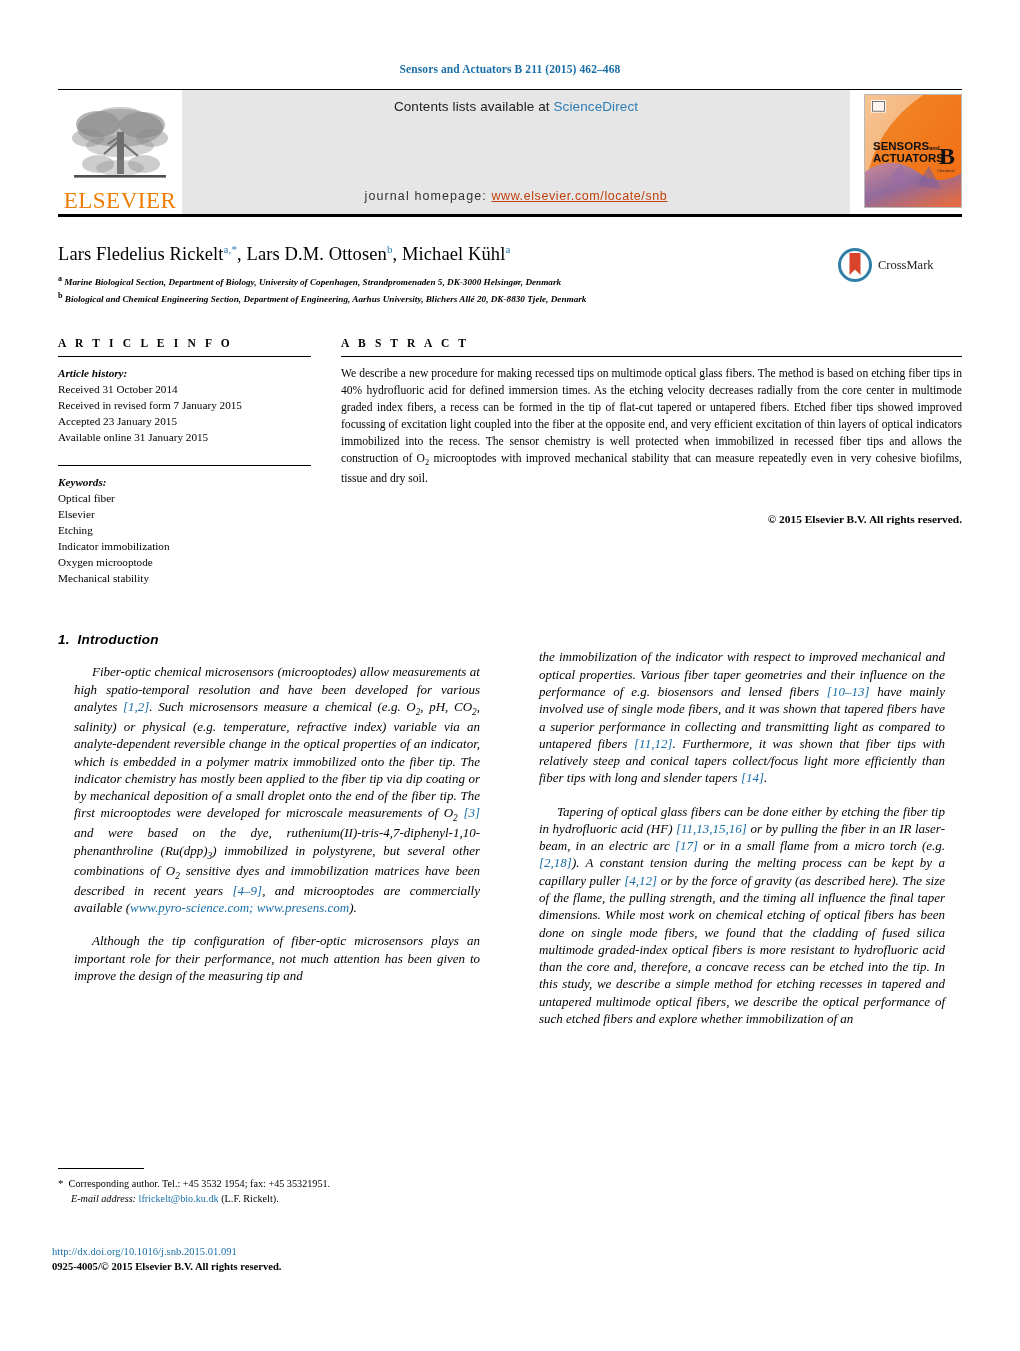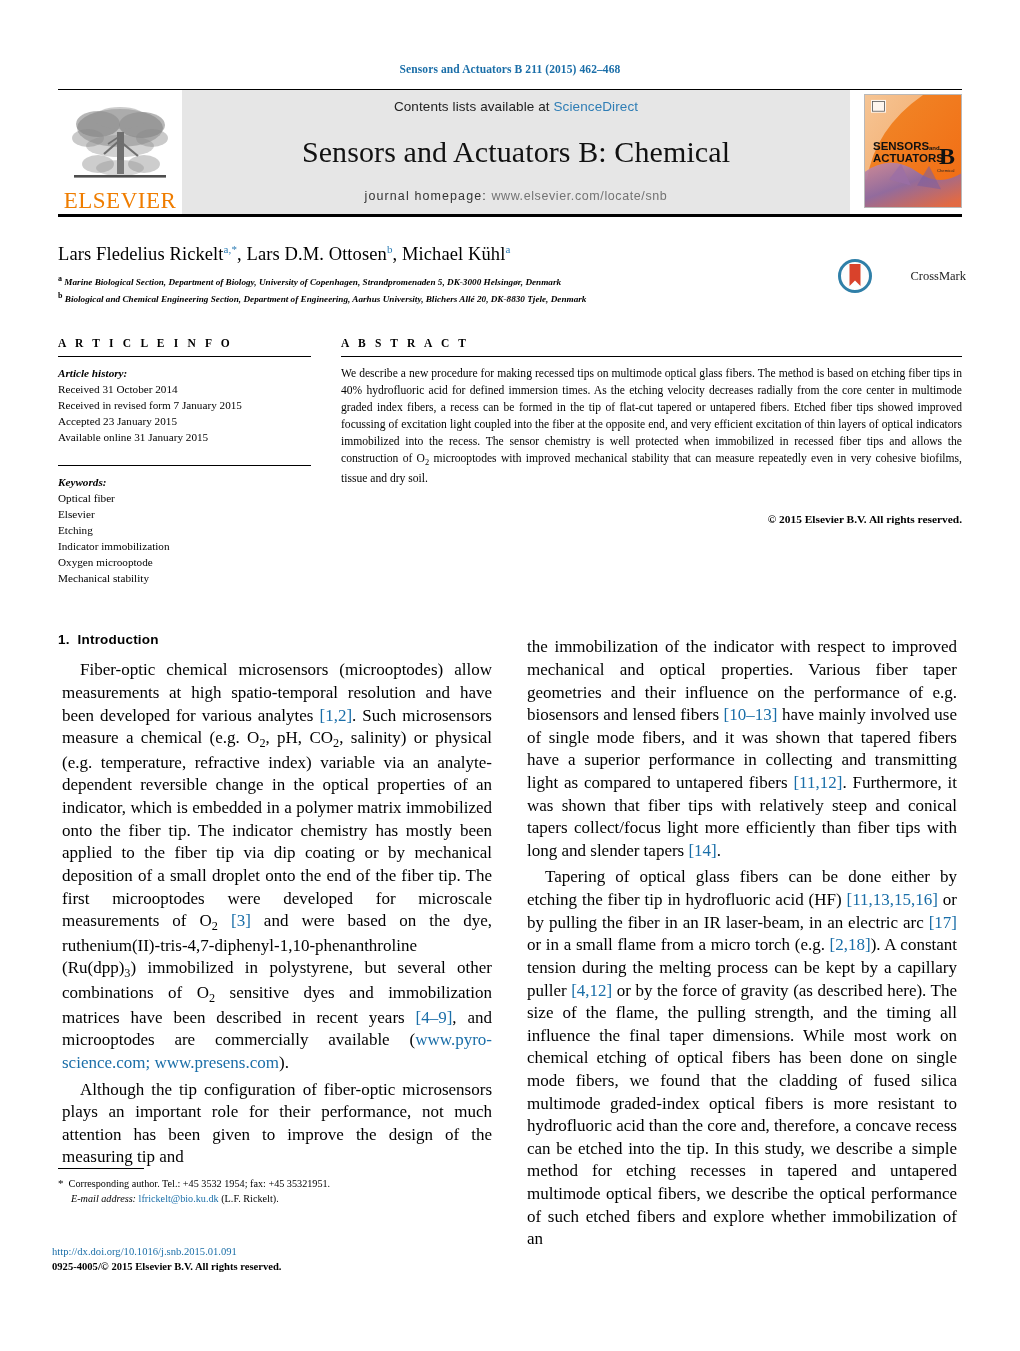--- a/index.html
+++ b/index.html
@@ -83,21 +83,21 @@
     font-size: 30px;
     color: #111;
     letter-spacing: 0.1px;
   }
   .homepage-line {
     font-family: "Liberation Sans", sans-serif;
     font-size: 12.5px;
     color: #333;
     letter-spacing: 1.1px;
   }
-  .homepage-line .url { color: #737373; letter-spacing: 0.6px; }
+  .homepage-line .url { color: #c2410c; letter-spacing: 0.6px; text-decoration: underline; }
   .cover-thumb {
     width: 96px;
     flex: 0 0 96px;
     margin: 4px 0 6px 14px;
     border: 1px solid #b9b9b9;
     position: relative;
     overflow: hidden;
     background: #f26522;
   }
   .cover-svg { display:block; width:100%; height:100%; }
@@ -115,26 +115,25 @@
     font-size: 25.5px;
     font-weight: normal;
     line-height: 1.27;
     margin: 0;
     width: 770px;
     letter-spacing: -0.1px;
   }
   .crossmark {
     position: absolute;
     right: -4px;
-    top: 16px;
+    top: 5px;
     width: 128px;
     display: flex;
     align-items: center;
-    gap: 0;
-    justify-content: space-between;
+    gap: 6px;
   }
   .crossmark-label {
     font-family: "Liberation Serif", serif;
     font-size: 12.5px;
     color: #222;
   }
   .authors {
     margin-top: 16px;
     font-size: 18.5px;
     letter-spacing: 0.1px;
@@ -180,34 +179,35 @@
     font-size: 11.4px;
     font-weight: bold;
     margin-top: 26px;
   }
 
   
   .body-cols {
     margin: 46px 58px 0 58px;
     display: flex;
     gap: 27px;
+    font-style: italic;
   }
   .bcol { width: 438px; flex: 0 0 438px; position: relative; }
   .sec-head {
     font-family: "Liberation Sans", sans-serif;
     font-size: 13.5px;
     font-weight: bold;
     margin: 0 0 12px 0;
     letter-spacing: 0.2px;
   }
   .body-p {
-    font-size: 17px;
+    font-size: 13px;
     line-height: 1.33;
     text-align: justify;
-    margin: 4px;
+    margin: 16px;
     text-indent: 18px;
     hyphens: auto;
   }
   .body-p + .body-p { margin-top: 0; }
   .ref { color: #1a6ea8; }
   .lnk { color: #1a6ea8; }
 
   
   .foot-wrap {
     position: absolute;
@@ -270,21 +270,20 @@
           <rect x="6" y="73" width="92" height="2.6" fill="#4d4d4d"></rect>
         </g>
       </svg>
       <div class="elsevier-word">ELSEVIER</div>
     </div>
 
     <div class="masthead-center">
       <div class="contents-line">
         <span>Contents lists available at </span><span class="sd">ScienceDirect</span>
       </div>
-      <div class="journal-title">Sensors and Actuators B: Chemical</div>
       <div class="homepage-line">
         <span>journal homepage: </span><span class="url">www.elsevier.com/locate/snb</span>
       </div>
     </div>
 
     <div class="cover-thumb">
       <svg class="cover-svg" viewBox="0 0 96 114" preserveAspectRatio="none">
         <defs>
           <linearGradient id="og" x1="0" y1="0" x2="1" y2="1">
             <stop offset="0" stop-color="#f08a2a"></stop>

